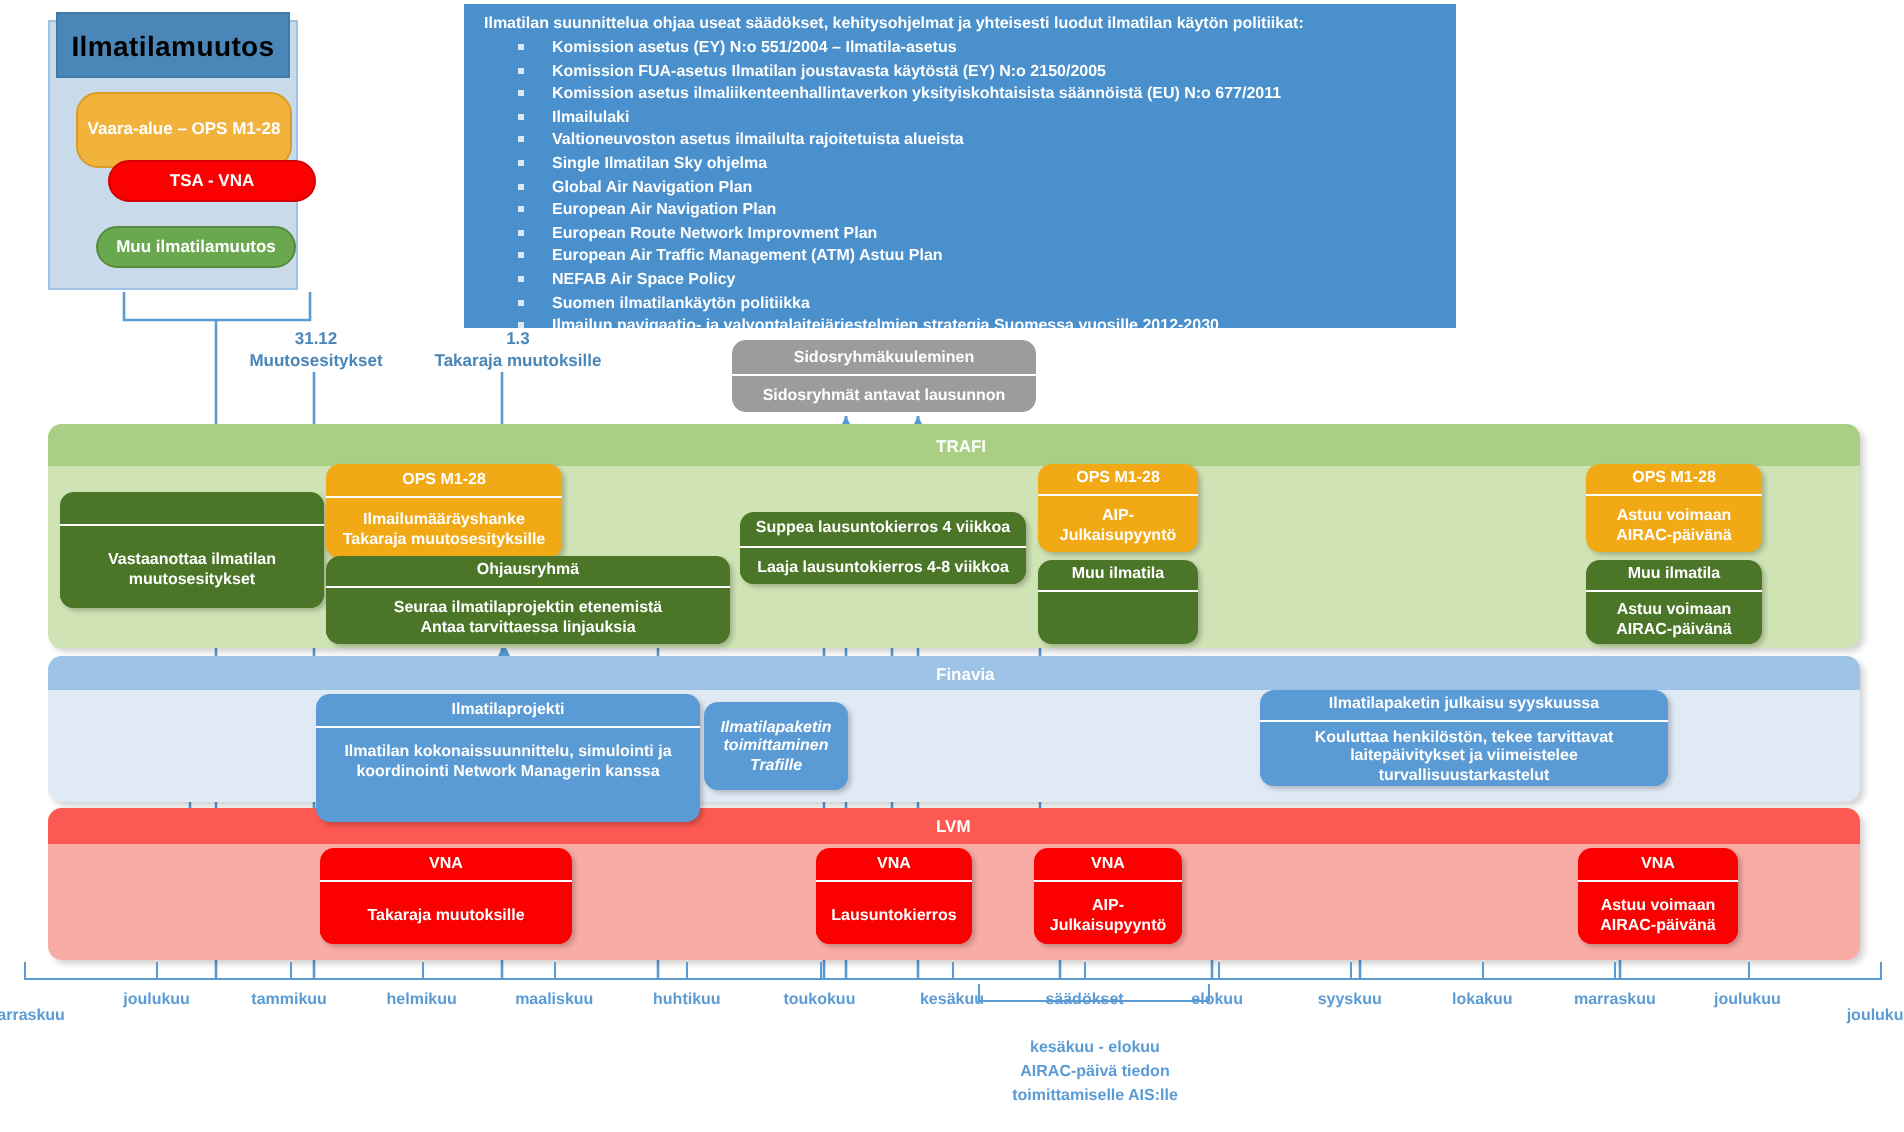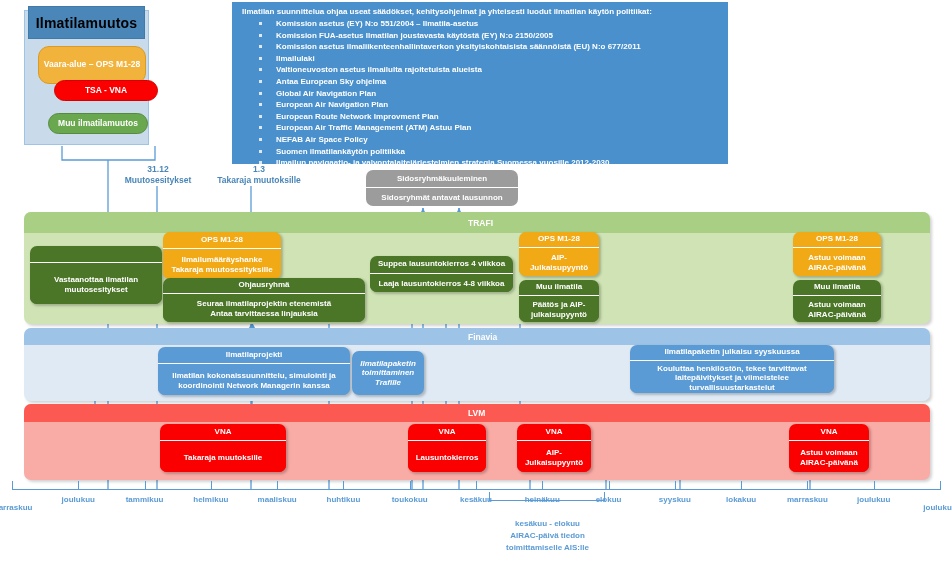--- a/index.html
+++ b/index.html
@@ -152,21 +152,21 @@
 <div class="abs pill" id="pill-muu">Muu ilmatilamuutos</div>
 
 <div class="abs" id="infobox">
   <div class="lead">Ilmatilan suunnittelua ohjaa useat säädökset, kehitysohjelmat ja yhteisesti luodut ilmatilan käytön politiikat:</div>
   <ul id="info-list">
       <li>Komission asetus (EY) N:o 551/2004 – Ilmatila-asetus</li>
       <li>Komission FUA-asetus Ilmatilan joustavasta käytöstä (EY) N:o 2150/2005</li>
       <li>Komission asetus ilmaliikenteenhallintaverkon yksityiskohtaisista säännöistä (EU) N:o 677/2011</li>
       <li>Ilmailulaki</li>
       <li>Valtioneuvoston asetus ilmailulta rajoitetuista alueista</li>
-      <li>Antaa European Sky ohjelma</li>
+      <li>Single Ilmatilan Sky ohjelma</li>
       <li>Global Air Navigation Plan</li>
       <li>European Air Navigation Plan</li>
       <li>European Route Network Improvment Plan</li>
       <li>European Air Traffic Management (ATM) Astuu Plan</li>
       <li>NEFAB Air Space Policy</li>
       <li>Suomen ilmatilankäytön politiikka</li>
       <li>Ilmailun navigaatio- ja valvontalaitejärjestelmien strategia Suomessa vuosille 2012-2030</li>
     </ul>
 </div>
 
@@ -217,34 +217,33 @@
   <div class="bdy" style="height:18px;">Laaja lausuntokierros 4-8 viikkoa</div>
 </div>
 
 <div class="abs node orange" style="left:519px;top:232px;width:80px;height:44px;">
   <div class="hdr" style="height:15px;">OPS M1-28</div>
   <div class="bdy" style="height:28px;">AIP-Julkaisupyyntö</div>
 </div>
 
 <div class="abs node green" style="left:519px;top:280px;width:80px;height:42px;">
   <div class="hdr" style="height:15px;">Muu ilmatila</div>
-  <div class="bdy" style="height:26px;">Päätös ja AIP-julkaisupyyntö</div>
 </div>
 
 <div class="abs node orange" style="left:793px;top:232px;width:88px;height:44px;">
   <div class="hdr" style="height:15px;">OPS M1-28</div>
   <div class="bdy" style="height:28px;">Astuu voimaan AIRAC-päivänä</div>
 </div>
 
 <div class="abs node green" style="left:793px;top:280px;width:88px;height:42px;">
   <div class="hdr" style="height:15px;">Muu ilmatila</div>
   <div class="bdy" style="height:26px;">Astuu voimaan AIRAC-päivänä</div>
 </div>
 
-<div class="abs node blue" style="left:158px;top:347px;width:192px;height:48px;">
+<div class="abs node blue" style="left:158px;top:347px;width:192px;height:64px;">
   <div class="hdr" style="height:16px;">Ilmatilaprojekti</div>
   <div class="bdy" style="height:31px;">Ilmatilan kokonaissuunnittelu, simulointi ja koordinointi Network Managerin kanssa</div>
 </div>
 
 <div class="abs nodeplain blue" style="left:352px;top:351px;width:72px;height:44px;">Ilmatilapaketin toimittaminen Trafille</div>
 
 <div class="abs node blue" style="left:630px;top:345px;width:204px;height:48px;">
   <div class="hdr" style="height:15px;">Ilmatilapaketin julkaisu syyskuussa</div>
   <div class="bdy" style="height:32px;">Kouluttaa henkilöstön, tekee tarvittavat laitepäivitykset ja viimeistelee turvallisuustarkastelut</div>
 </div>
@@ -281,21 +280,21 @@
     <div class="abs monthlbl" style="left: 175.857px;">helmikuu</div>
     <div class="abs tick" style="left: 277.143px;"></div>
     <div class="abs monthlbl" style="left: 242.143px;">maaliskuu</div>
     <div class="abs tick" style="left: 343.429px;"></div>
     <div class="abs monthlbl" style="left: 308.429px;">huhtikuu</div>
     <div class="abs tick" style="left: 409.714px;"></div>
     <div class="abs monthlbl" style="left: 374.714px;">toukokuu</div>
     <div class="abs tick" style="left: 476px;"></div>
     <div class="abs monthlbl" style="left: 441px;">kesäkuu</div>
     <div class="abs tick" style="left: 542.286px;"></div>
-    <div class="abs monthlbl" style="left: 507.286px;">heinäkuu</div>
+    <div class="abs monthlbl" style="left: 507.286px;">säädökset</div>
     <div class="abs tick" style="left: 608.571px;"></div>
     <div class="abs monthlbl" style="left: 573.571px;">elokuu</div>
     <div class="abs tick" style="left: 674.857px;"></div>
     <div class="abs monthlbl" style="left: 639.857px;">syyskuu</div>
     <div class="abs tick" style="left: 741.143px;"></div>
     <div class="abs monthlbl" style="left: 706.143px;">lokakuu</div>
     <div class="abs tick" style="left: 807.429px;"></div>
     <div class="abs monthlbl" style="left: 772.429px;">marraskuu</div>
     <div class="abs tick" style="left: 873.714px;"></div>
     <div class="abs monthlbl" style="left: 838.714px;">joulukuu</div>

